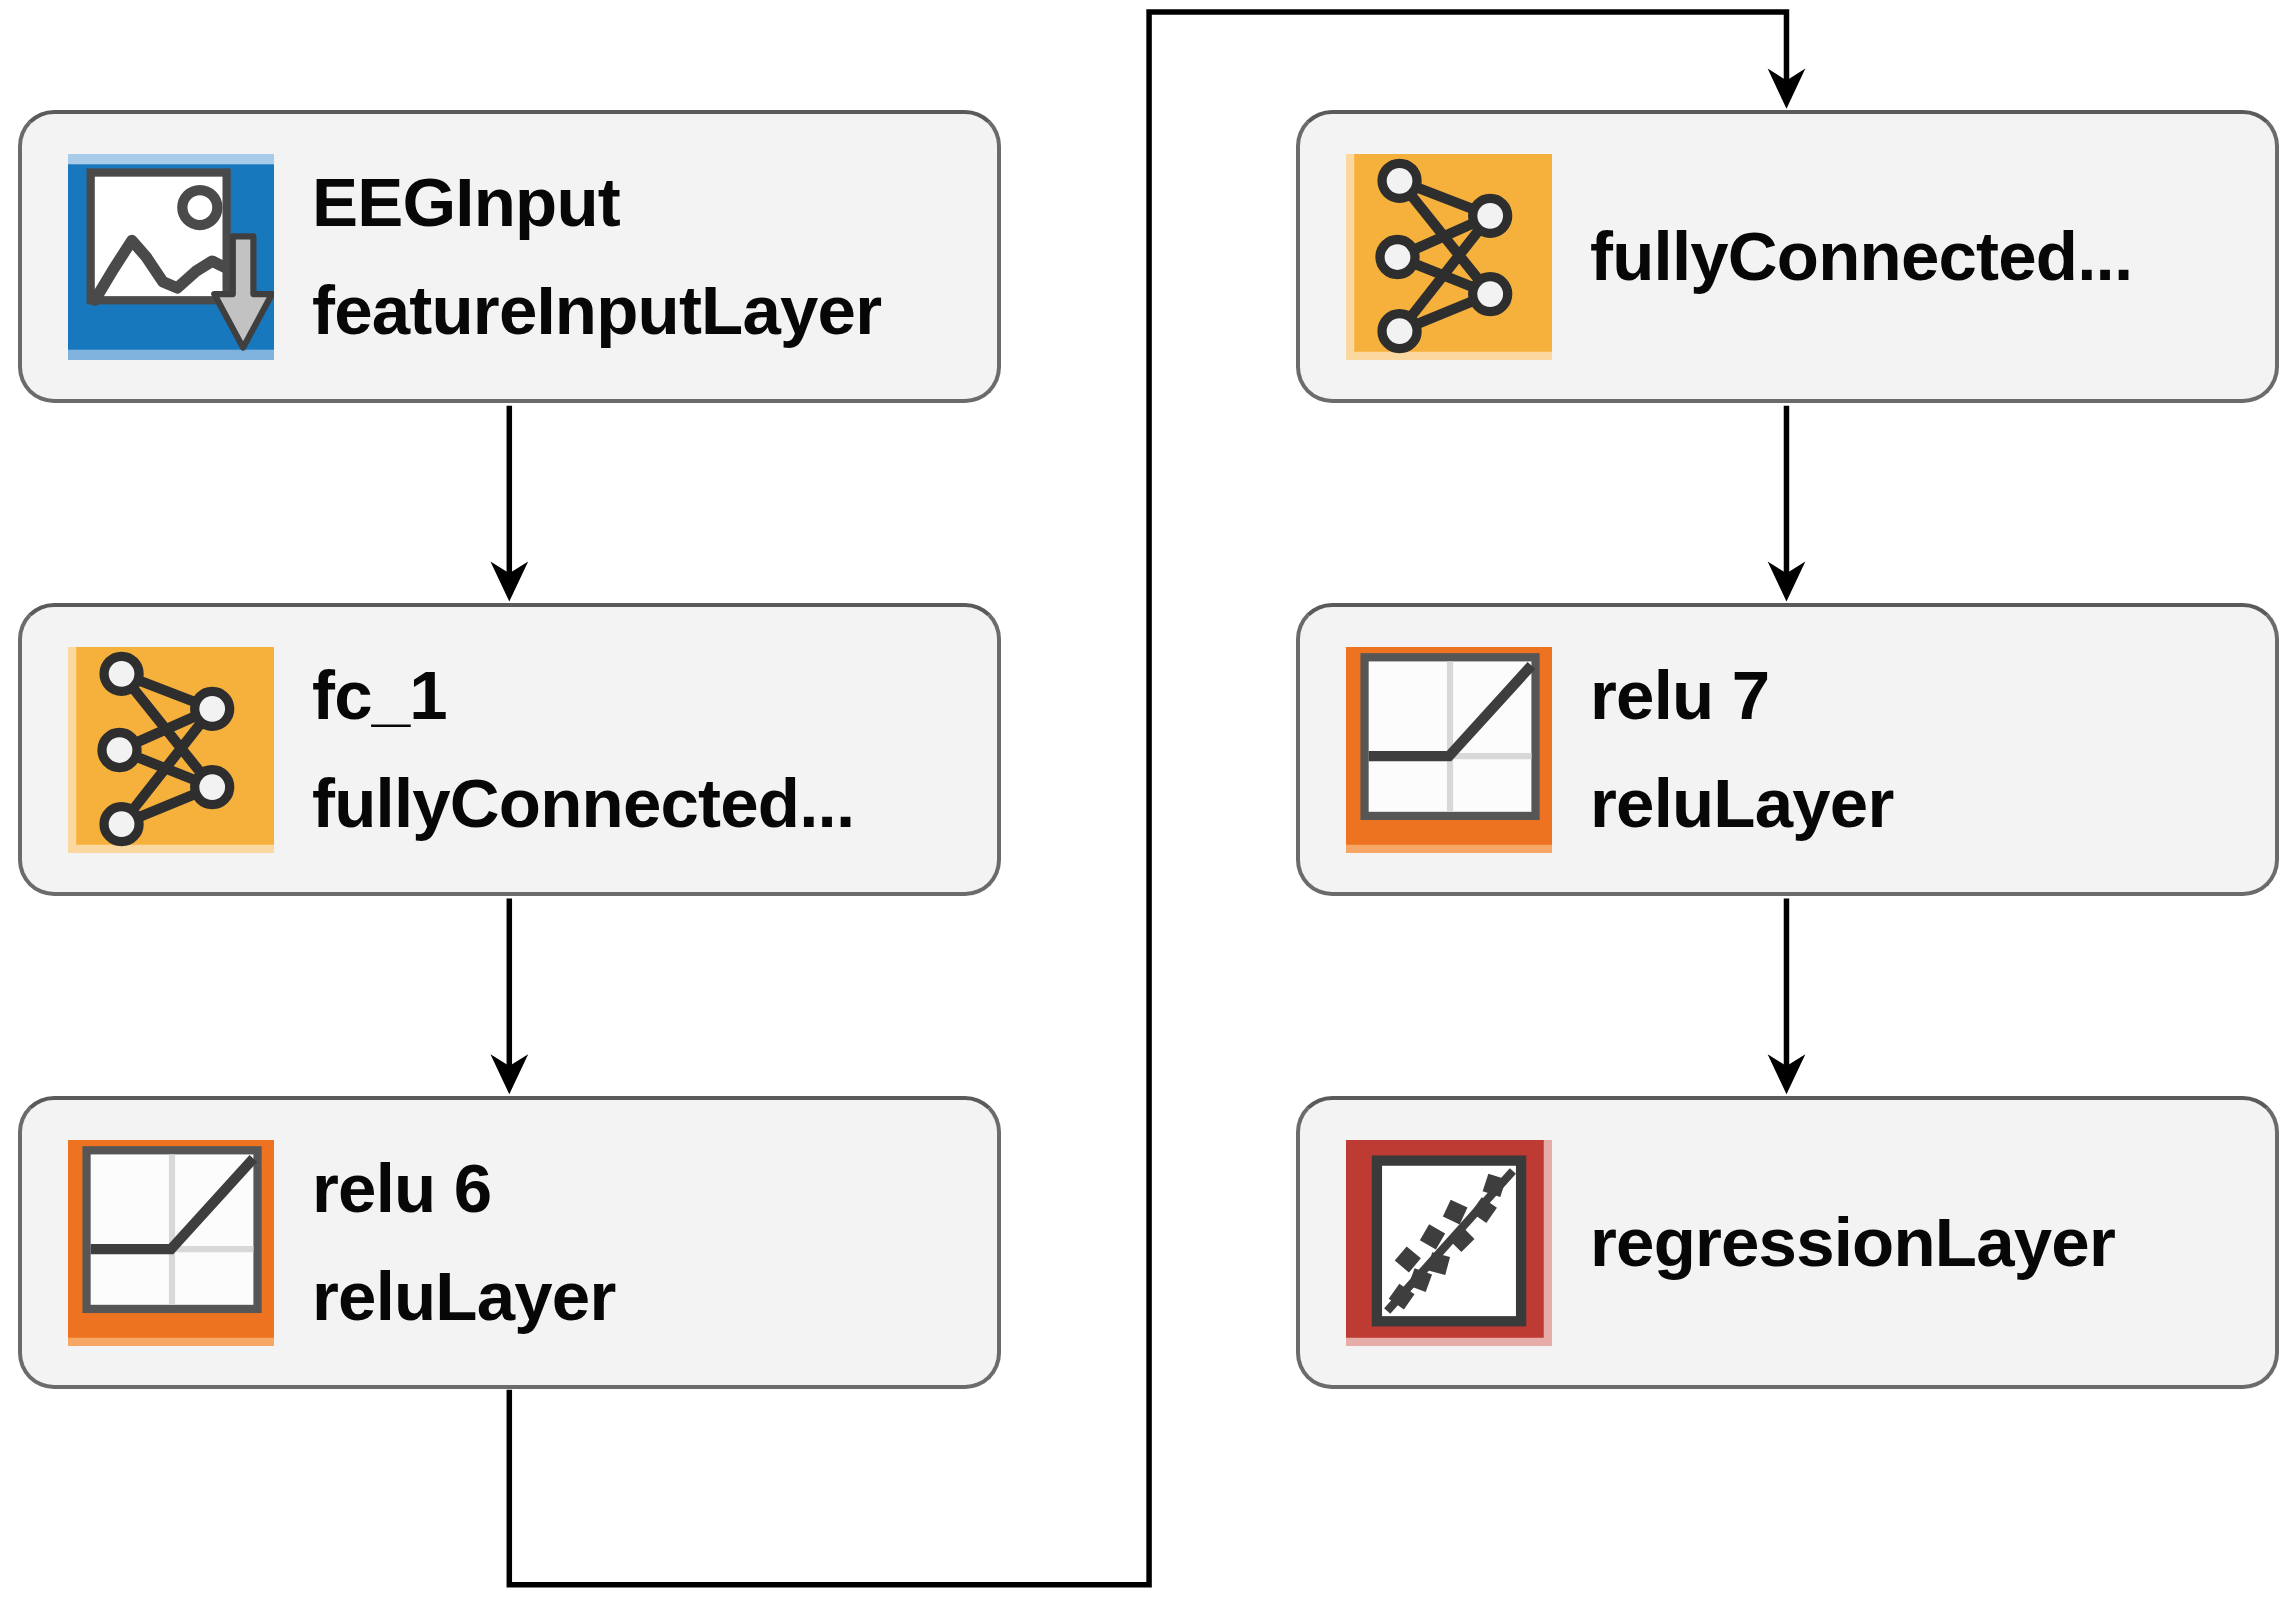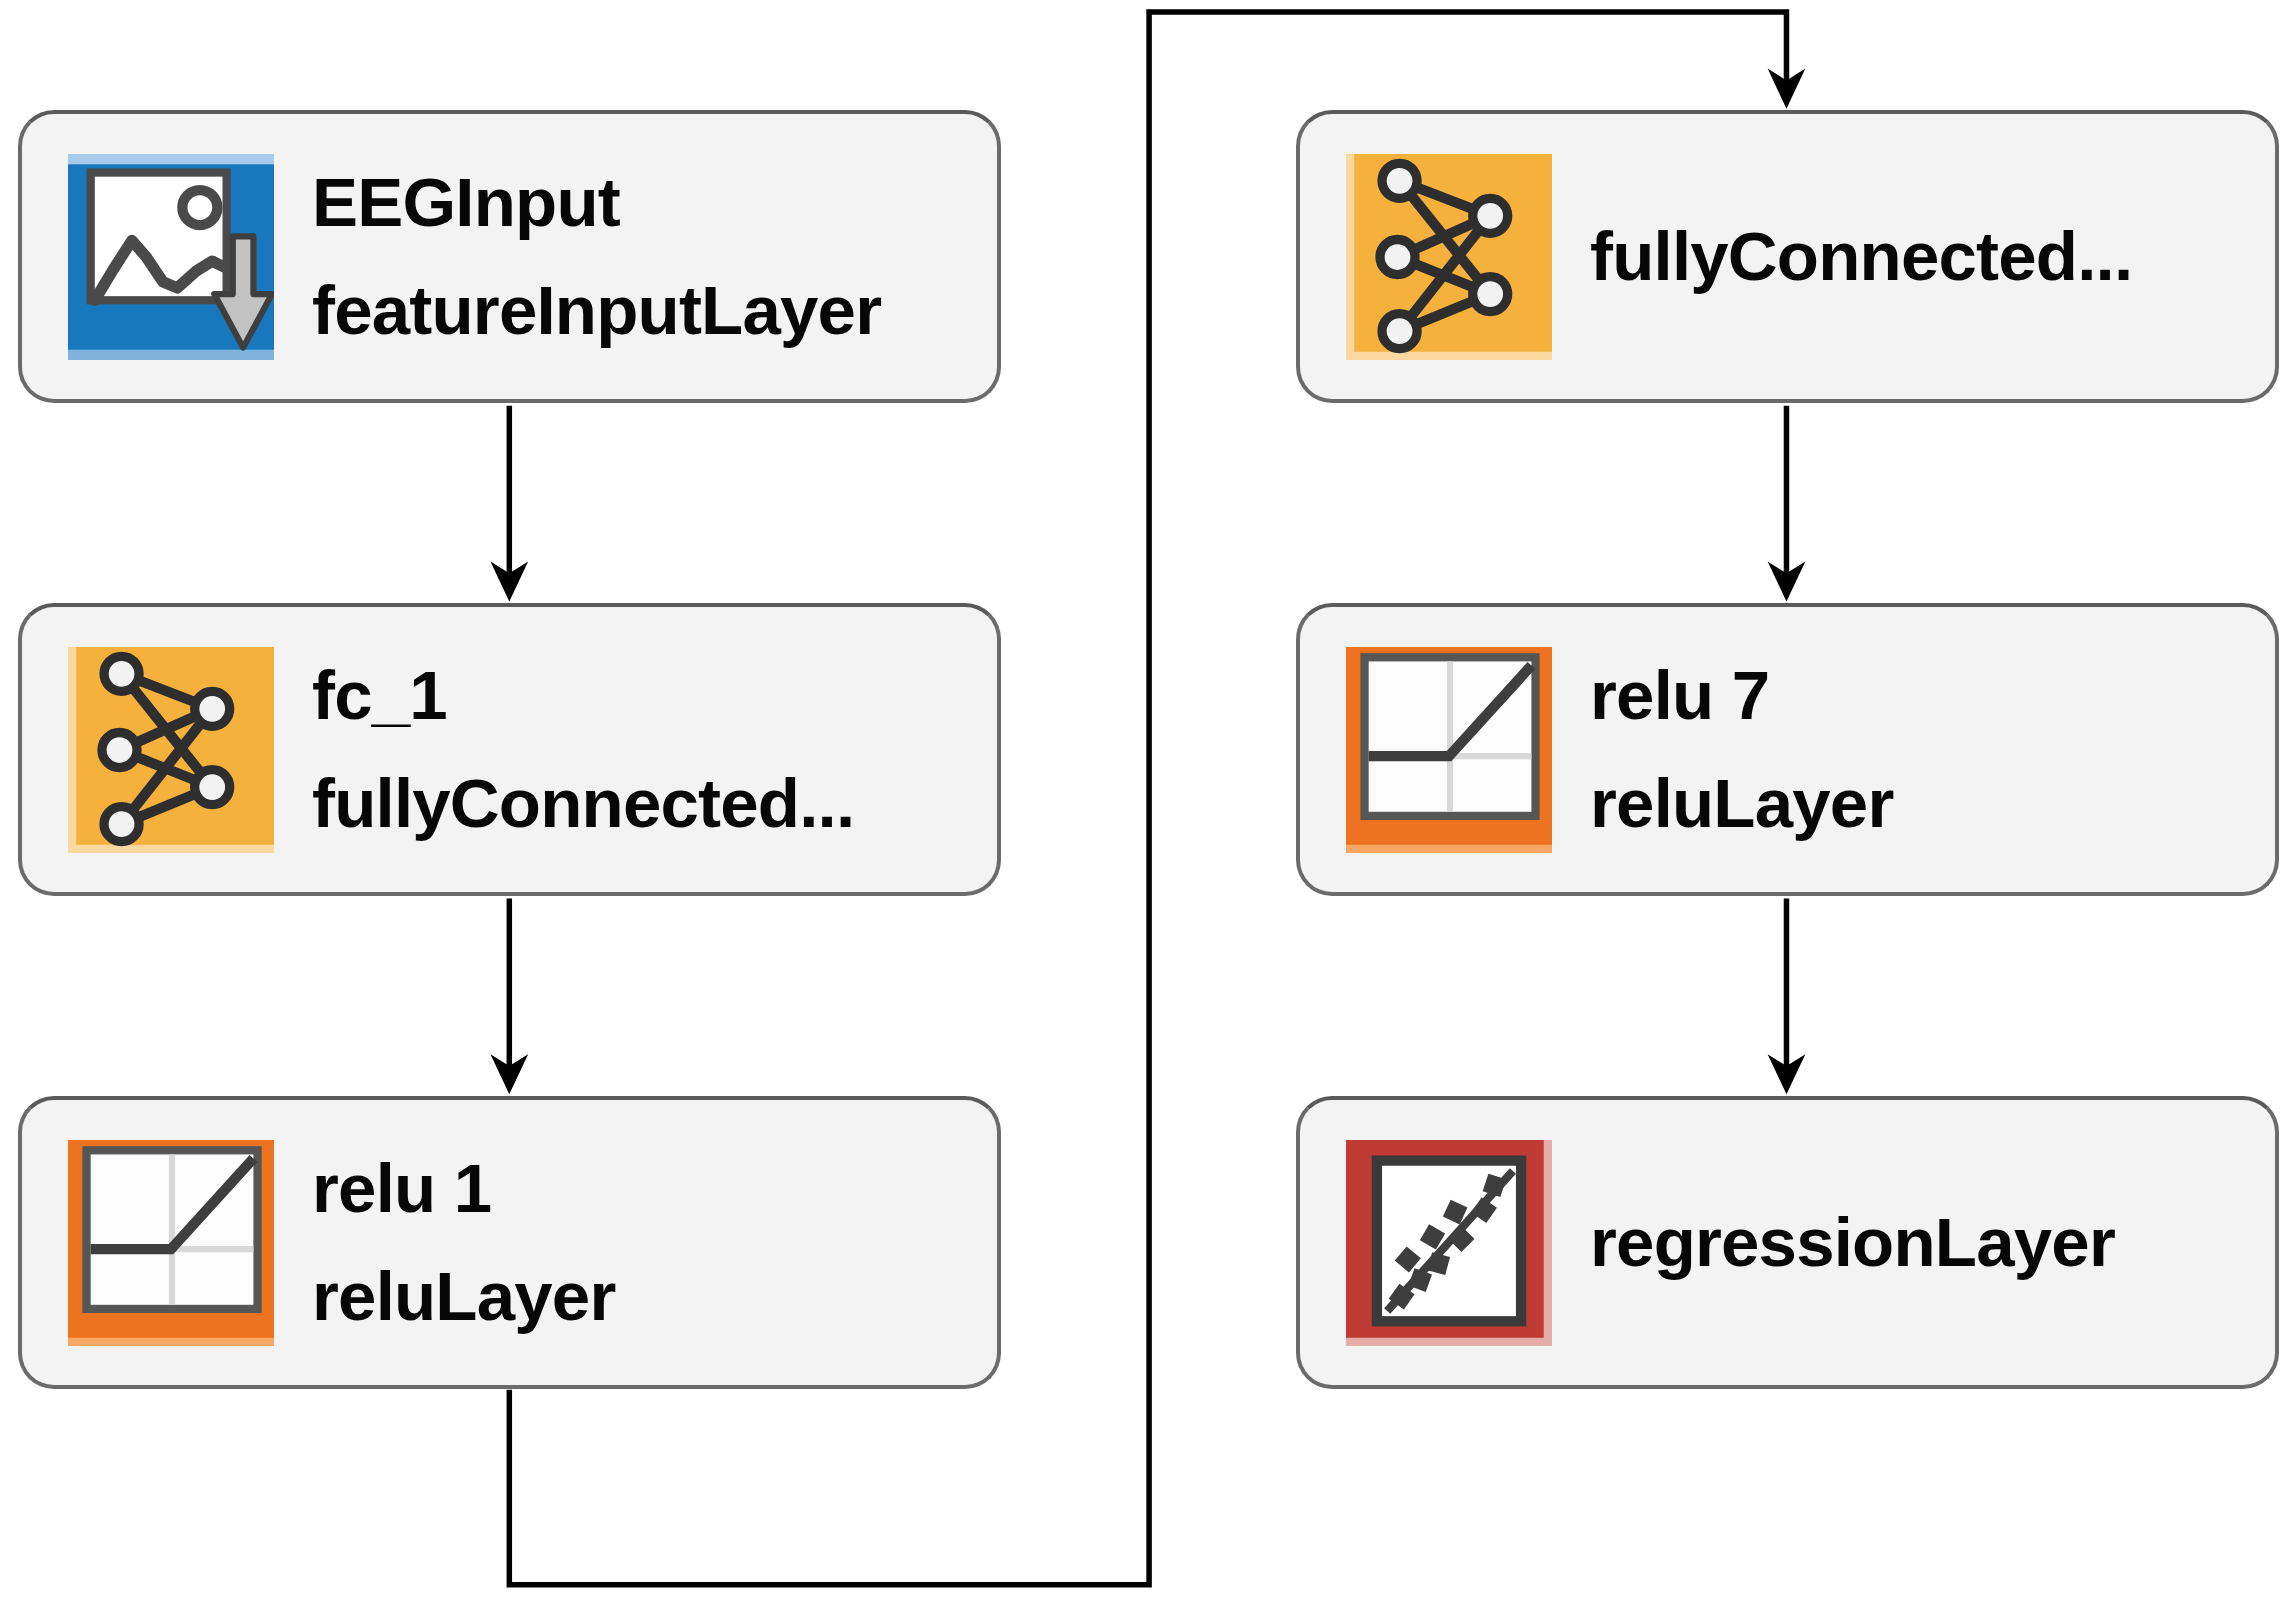--- a/index.html
+++ b/index.html
@@ -123,21 +123,21 @@
     <span class="icon">
       <svg viewBox="0 0 100 100" xmlns="http://www.w3.org/2000/svg">
         <rect x="0" y="0" width="100" height="100" fill="#EE7321"></rect>
         <rect x="0" y="96" width="100" height="4" fill="#F6A765"></rect>
         <rect x="9" y="5" width="83" height="77" fill="#fcfcfc" stroke="#565656" stroke-width="4"></rect>
         <path d="M50.5 7 V 80 M50.5 53 H 90" stroke="#d8d8d8" stroke-width="3" fill="none"></path>
         <path d="M11 53 H 50 L 90 9" stroke="#3e3e3e" stroke-width="5" fill="none"></path>
       </svg>
     </span>
     <div class="labels">
-      <div class="title">relu 1</div>
+      <div class="title">relu 6</div>
       <div class="subtitle">reluLayer</div>
     </div>
   </div>
 
   <div class="node col-right row-1">
     <span class="icon">
       <svg viewBox="0 0 100 100" xmlns="http://www.w3.org/2000/svg">
         <rect x="0" y="0" width="100" height="100" fill="#F6B13D"></rect>
         <rect x="0" y="0" width="4" height="100" fill="#FAD8A0"></rect>
         <rect x="0" y="96" width="100" height="4" fill="#FAD8A0"></rect>

